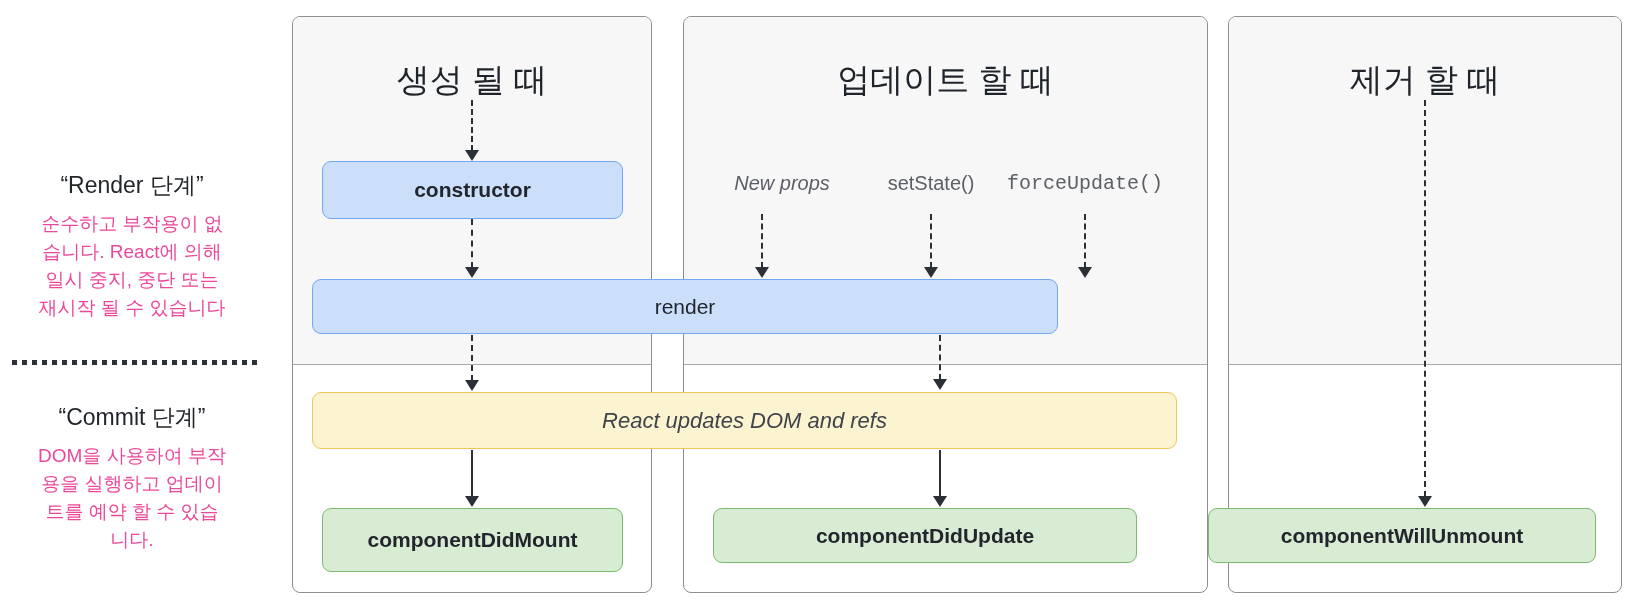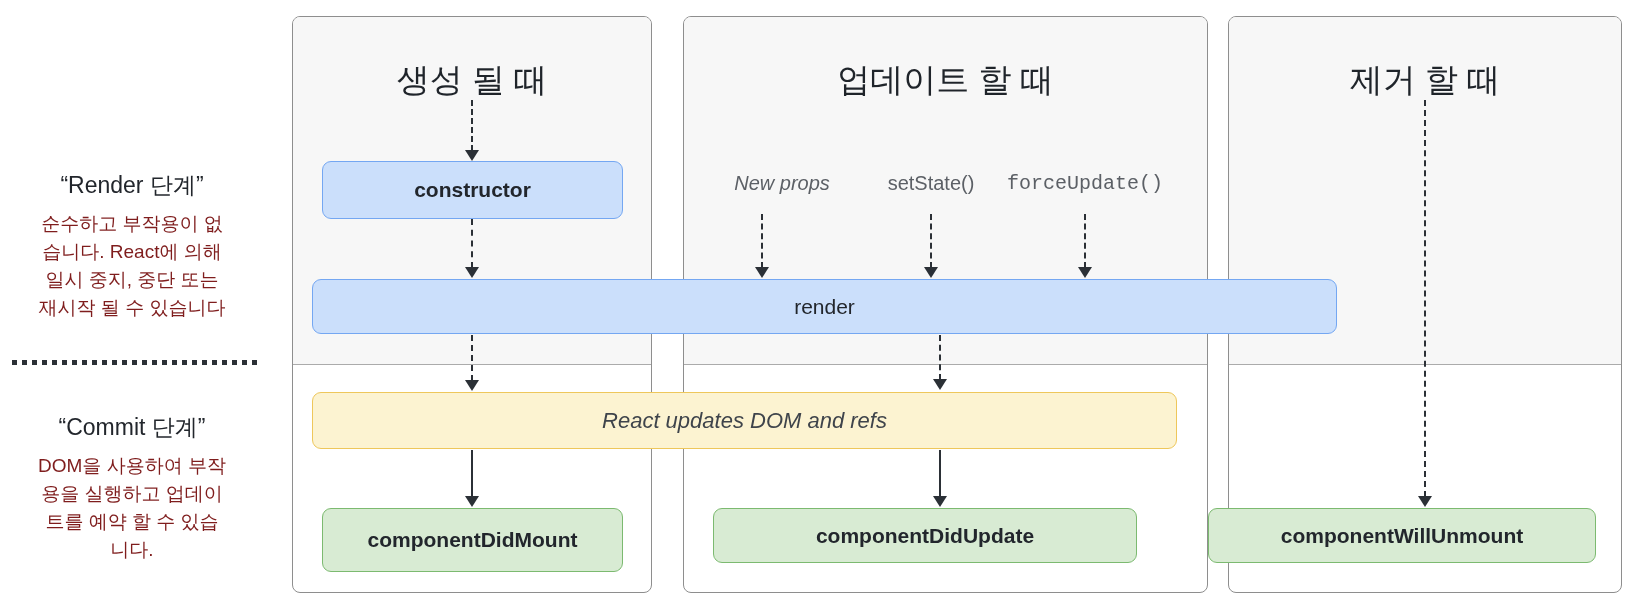--- a/index.html
+++ b/index.html
@@ -3,21 +3,21 @@
 <meta charset="utf-8">
 <style>
   html,body{margin:0;padding:0;background:#ffffff;}
   .canvas{
     position:relative;width:1638px;height:614px;background:#ffffff;overflow:hidden;
     font-family:"Liberation Sans",sans-serif;color:var(--text-dark,#22262c);
   }
   
   .phase{position:absolute;left:6px;width:252px;text-align:center;}
   .phase-title{font-size:23px;color:var(--text-dark,#22262c);margin-bottom:9px;}
-  .phase-desc{font-size:19px;line-height:28px;color:#7f1d1d;white-space:pre-line;}
+  .phase-desc{font-size:19px;line-height:28px;color:#ec4899;white-space:pre-line;}
   .phase-divider{
     position:absolute;left:12px;top:360px;width:250px;height:5px;
     background:repeating-linear-gradient(to right,var(--arrow,#2b3036) 0 5px,transparent 5px 10px);
   }
   
   .col{
     position:absolute;top:16px;height:577px;box-sizing:border-box;
     border:1.5px solid var(--panel-border,#8e8e8e);border-radius:8px;background:#ffffff;z-index:1;
   }
   .col-top-bg{
@@ -68,21 +68,21 @@
 
   <aside>
     <div class="phase" style="top:170px;">
       <div class="phase-title">“Render 단계”</div>
       <div class="phase-desc">순수하고 부작용이 없
 습니다. React에 의해
 일시 중지, 중단 또는
 재시작 될 수 있습니다</div>
     </div>
     <div class="phase-divider"></div>
-    <div class="phase" style="top:412px;">
+    <div class="phase" style="top:402px;">
       <div class="phase-title">“Commit 단계”</div>
       <div class="phase-desc">DOM을 사용하여 부작
 용을 실행하고 업데이
 트를 예약 할 수 있습
 니다.</div>
     </div>
   </aside>
 
   <section class="col" style="left:292px;width:360px;">
     <div class="col-top-bg"></div>
@@ -113,21 +113,21 @@
   <div class="arrow" style="left:1085px;top:214px;height:64px;"></div>
   <div class="arrow" style="left:940px;top:335px;height:55px;"></div>
   <div class="arrow solid" style="left:940px;top:450px;height:57px;"></div>
 
   <div class="arrow" style="left:1425px;top:100px;height:407px;"></div>
 
   <div class="node blue bold" style="left:322px;top:161px;width:301px;height:58px;">
     <span>constructor</span>
   </div>
 
-  <div class="node blue" style="left:312px;top:279px;width:1025px;height:55px;">
+  <div class="node blue" style="left:312px;top:279px;width:746px;height:55px;">
     <span>render</span>
   </div>
 
   <div class="node yellow" style="left:312px;top:392px;width:865px;height:57px;">
     <span>React updates DOM and refs</span>
   </div>
 
   <div class="node green bold" style="left:322px;top:508px;width:301px;height:64px;">
     <span>componentDidMount</span>
   </div>

